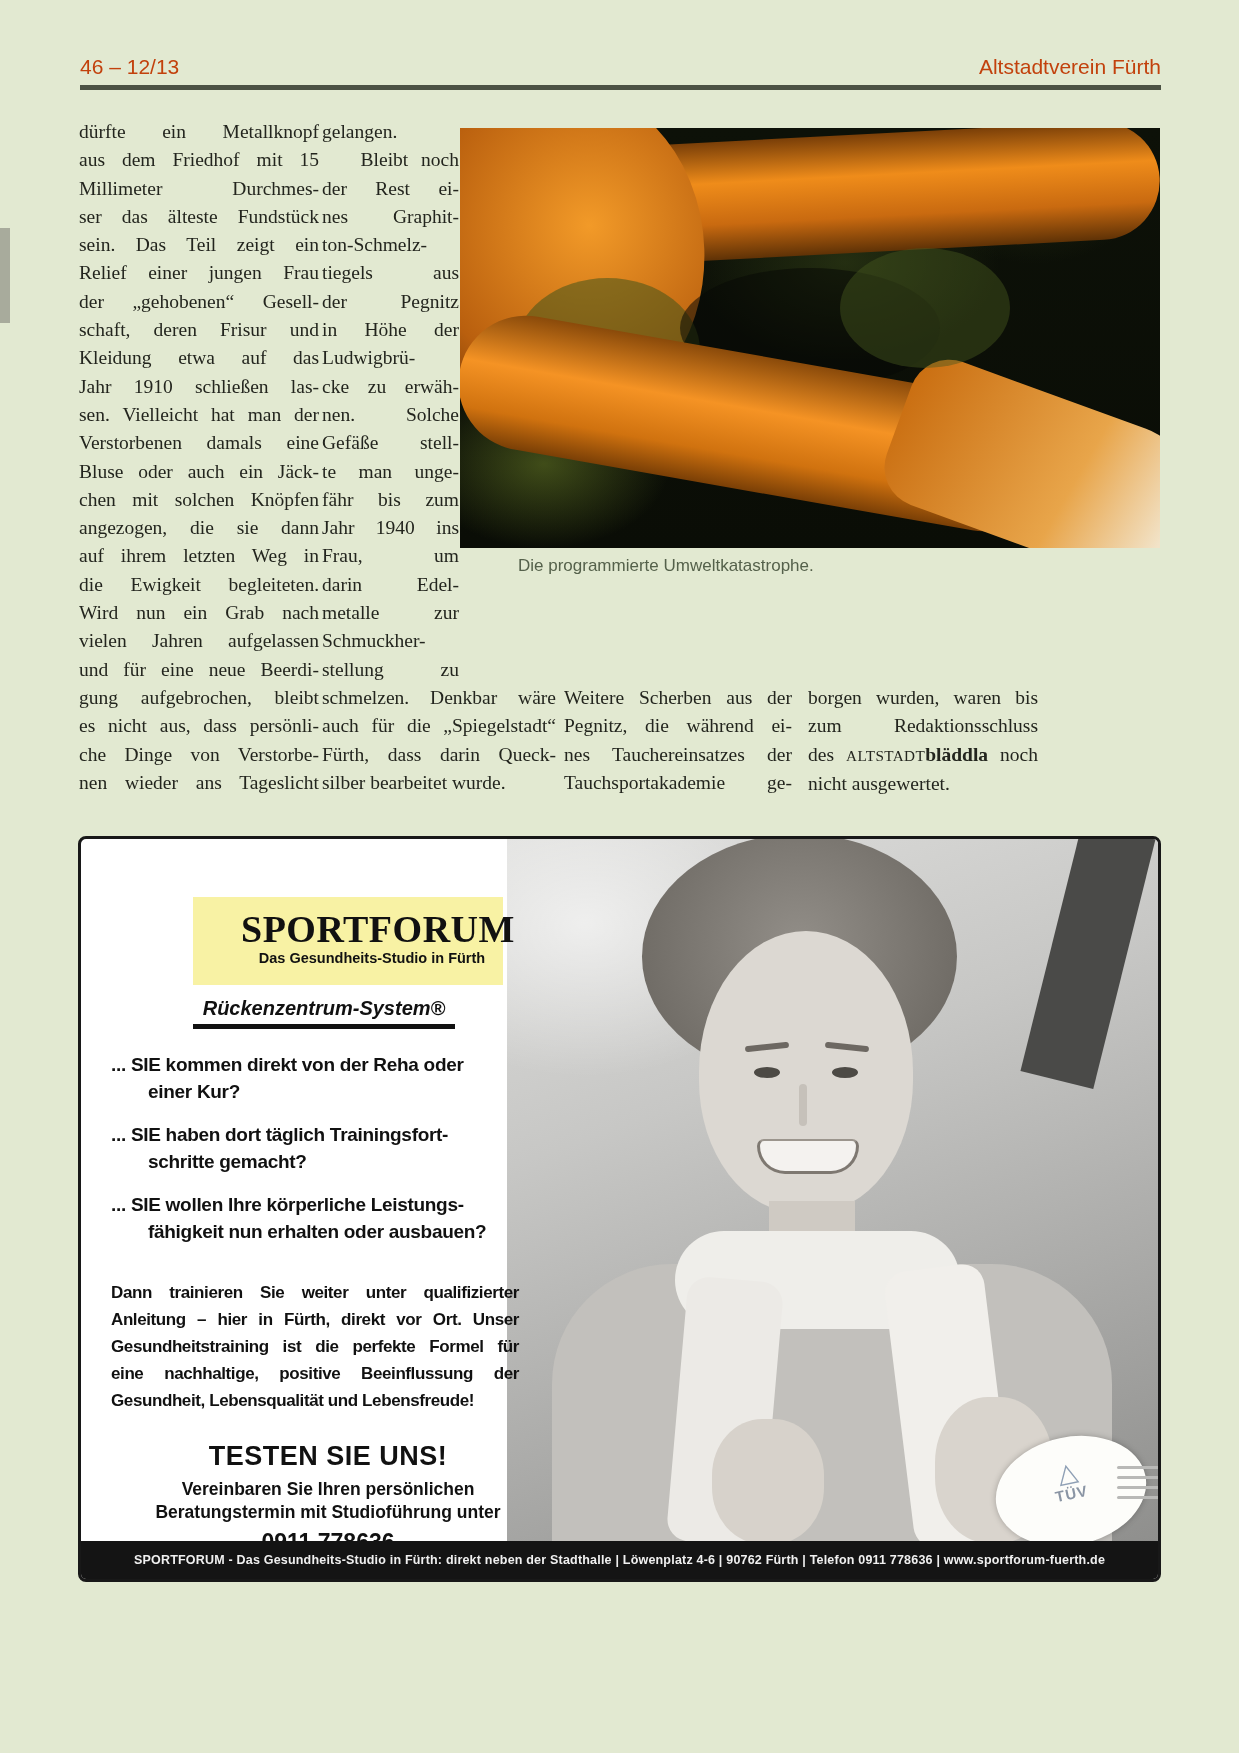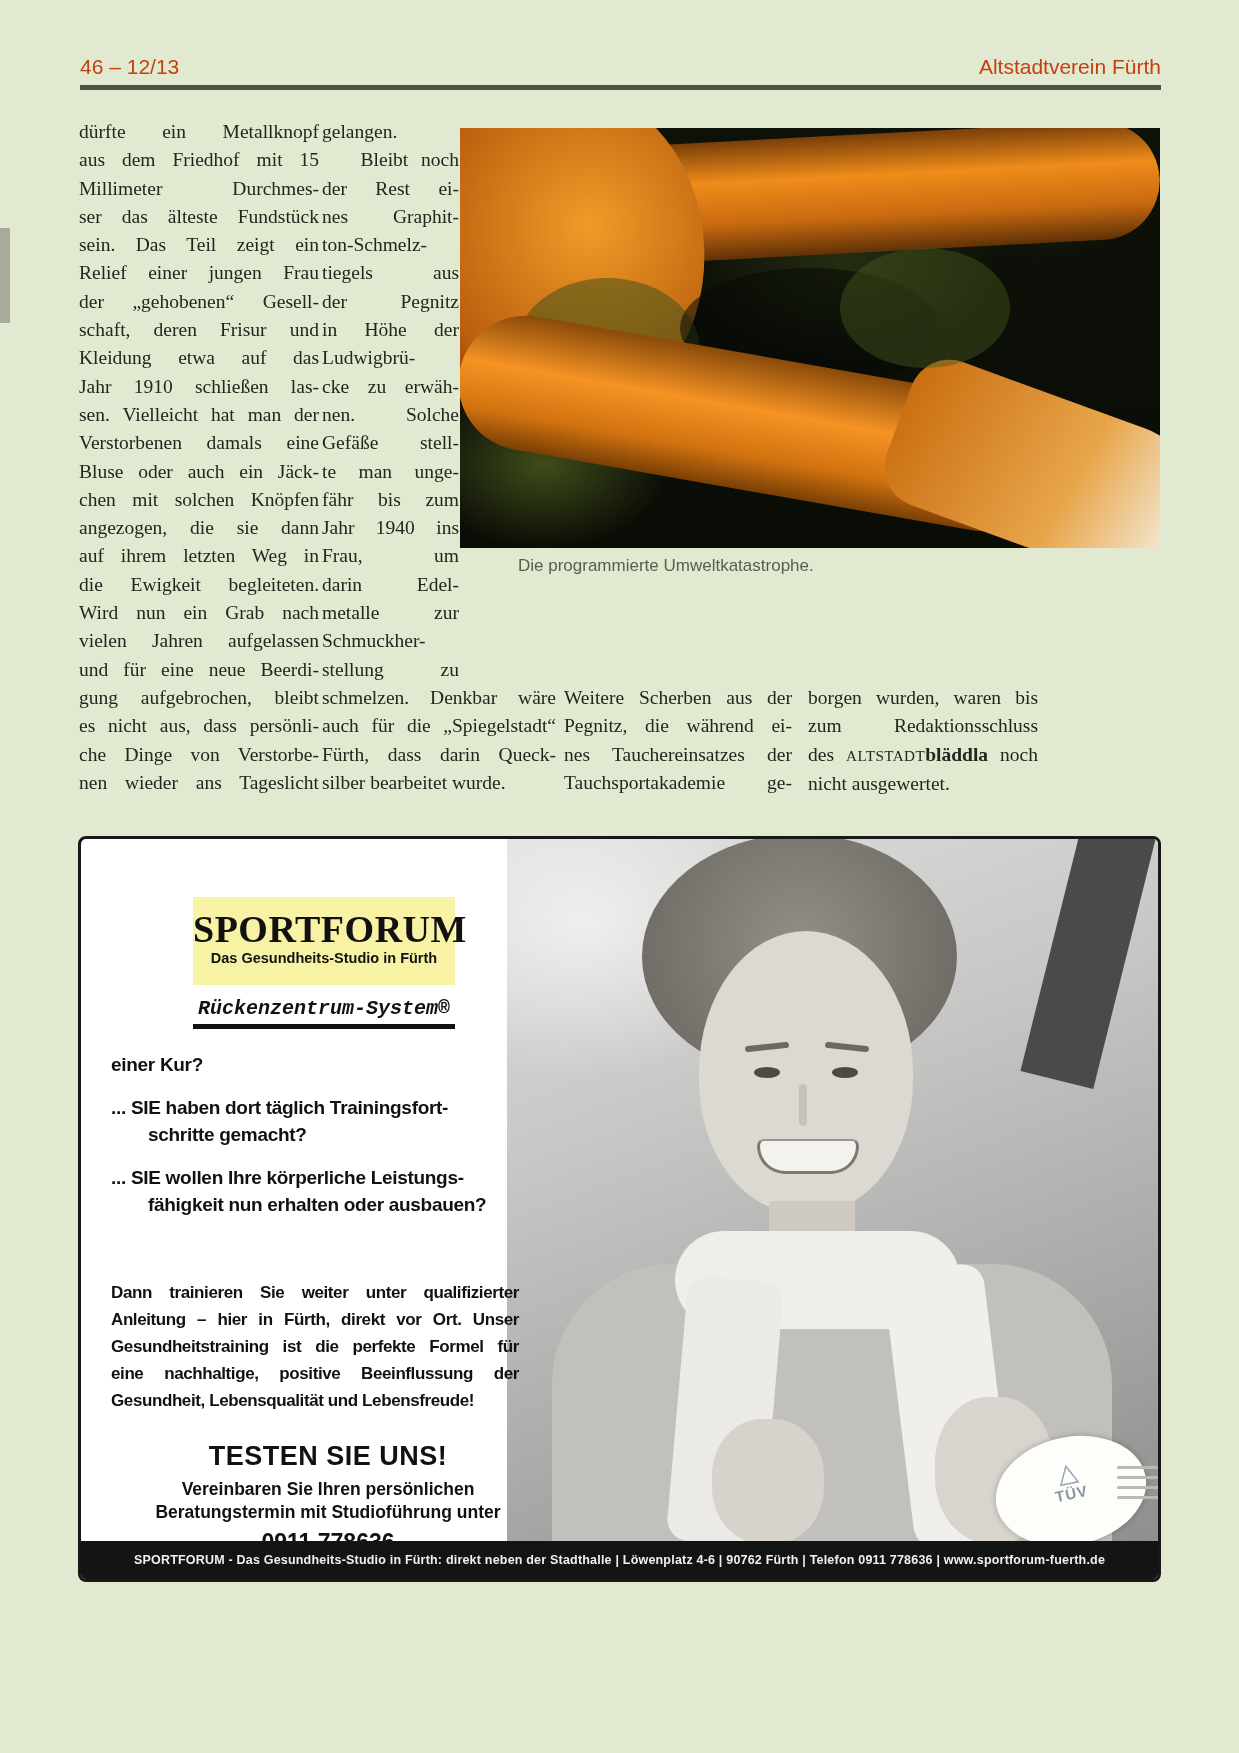--- a/index.html
+++ b/index.html
@@ -101,27 +101,27 @@
         background:#d9d4cd; }
   .tuv { left:488px; top:598px; width:152px; height:108px; background:#fdfdfa;
         border-radius:50%; transform:rotate(-12deg); box-shadow:0 0 6px rgba(0,0,0,.25);
         text-align:center; color:#7d8a9c; }
   .tuv-tri { font-size:26px; line-height:26px; margin-top:22px; color:#8fa0b5; }
   .tuv-txt { font-size:15px; font-weight:bold; letter-spacing:1px; color:#8a95a4; }
   .tuv-lines { left:610px; top:620px; width:52px; }
   .tuv-lines i { display:block; height:3px; background:#b9b9b7; margin:7px 0;
         border-radius:2px; }
   .logo-box { position:absolute; left:112px; top:58px; width:262px; height:88px;
-        background:#f8f2a4; text-align:center; }
+        background:#f8f2a4; text-align:center;padding-left:48px; }
   .logo-title { font-family:"Liberation Serif",serif; font-weight:bold; font-size:38px;
         line-height:40px; margin-top:12px; letter-spacing:0.5px; }
   .logo-sub { font-weight:bold; font-size:14.5px; margin-top:1px; }
   .logo-script { position:absolute; left:112px; top:158px; width:262px; text-align:center;
         font-weight:bold; font-style:italic; font-size:20px; padding-bottom:4px;
-        border-bottom:5px solid #111;font-family:Liberation Mono, monospace; }
+        border-bottom:5px solid #111; }
   .questions { position:absolute; left:30px; top:212px; width:406px; }
   .q { font-weight:bold; font-size:19px; letter-spacing:-0.3px; margin-bottom:16px; }
   .q .ln { line-height:27px; text-align:left; text-align-last:left; }
   .q .ln + .ln { padding-left:37px; }
   .ad-par { position:absolute; left:30px; top:440px; width:408px; font-weight:bold;
         font-size:17px; letter-spacing:-0.4px; }
   .ad-par .ln { line-height:27px; text-align:justify; text-align-last:justify; }
   .cta { position:absolute; left:47px; top:590px; width:400px; text-align:center;
         font-weight:bold; }
   .cta-title { font-size:27px; line-height:30px; letter-spacing:0.5px;margin-top:12px; }
@@ -258,20 +258,21 @@
     </div>
 
     <div class="logo-box">
       <div class="logo-title">SPORTFORUM</div>
       <div class="logo-sub">Das Gesundheits-Studio in Fürth</div>
     </div>
     <div class="logo-script">Rückenzentrum-System®</div>
 
     <div class="questions">
       <div class="q">
+          <div class="ln">... SIE kommen direkt von der Reha oder</div>
           <div class="ln">einer Kur?</div>
         </div>
       <div class="q">
           <div class="ln">... SIE haben dort täglich Trainingsfort-</div>
           <div class="ln">schritte gemacht?</div>
         </div>
       <div class="q">
           <div class="ln">... SIE wollen Ihre körperliche Leistungs-</div>
           <div class="ln">fähigkeit nun erhalten oder ausbauen?</div>
         </div>

